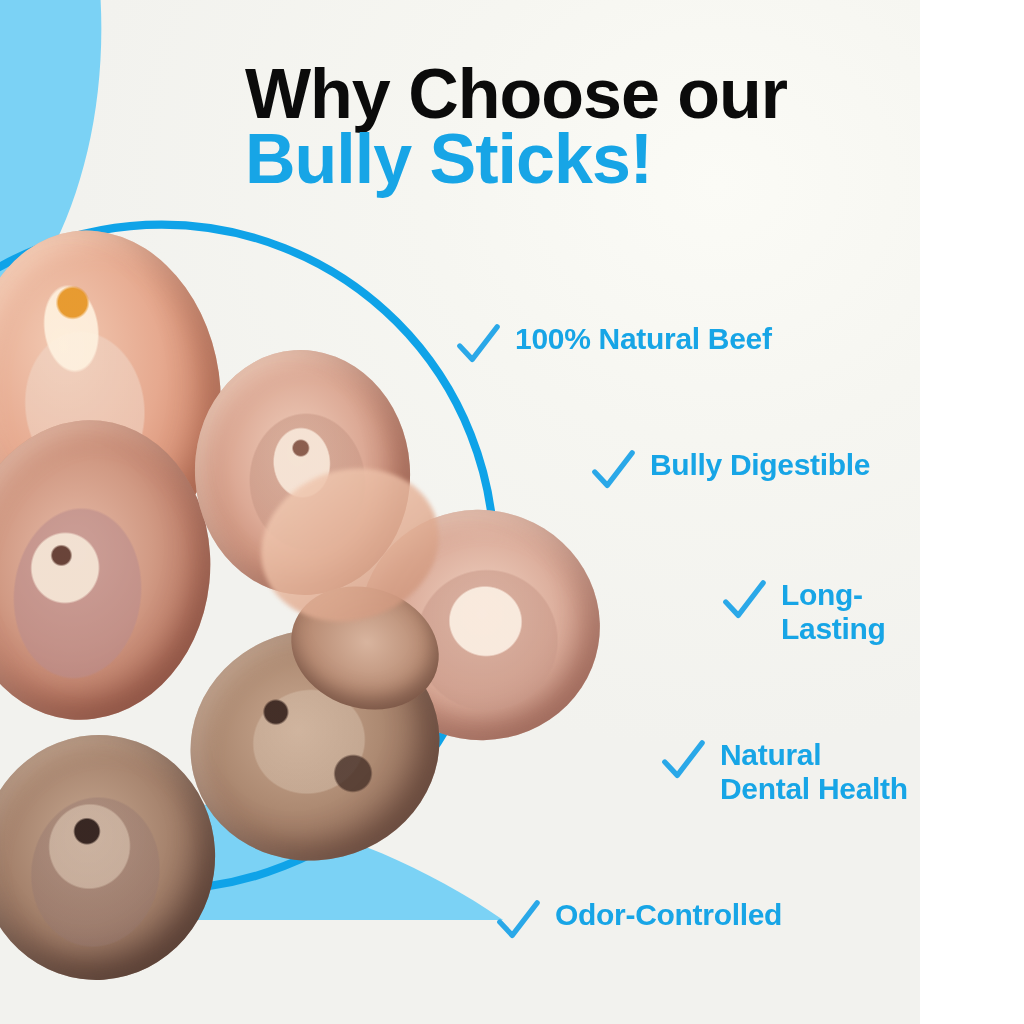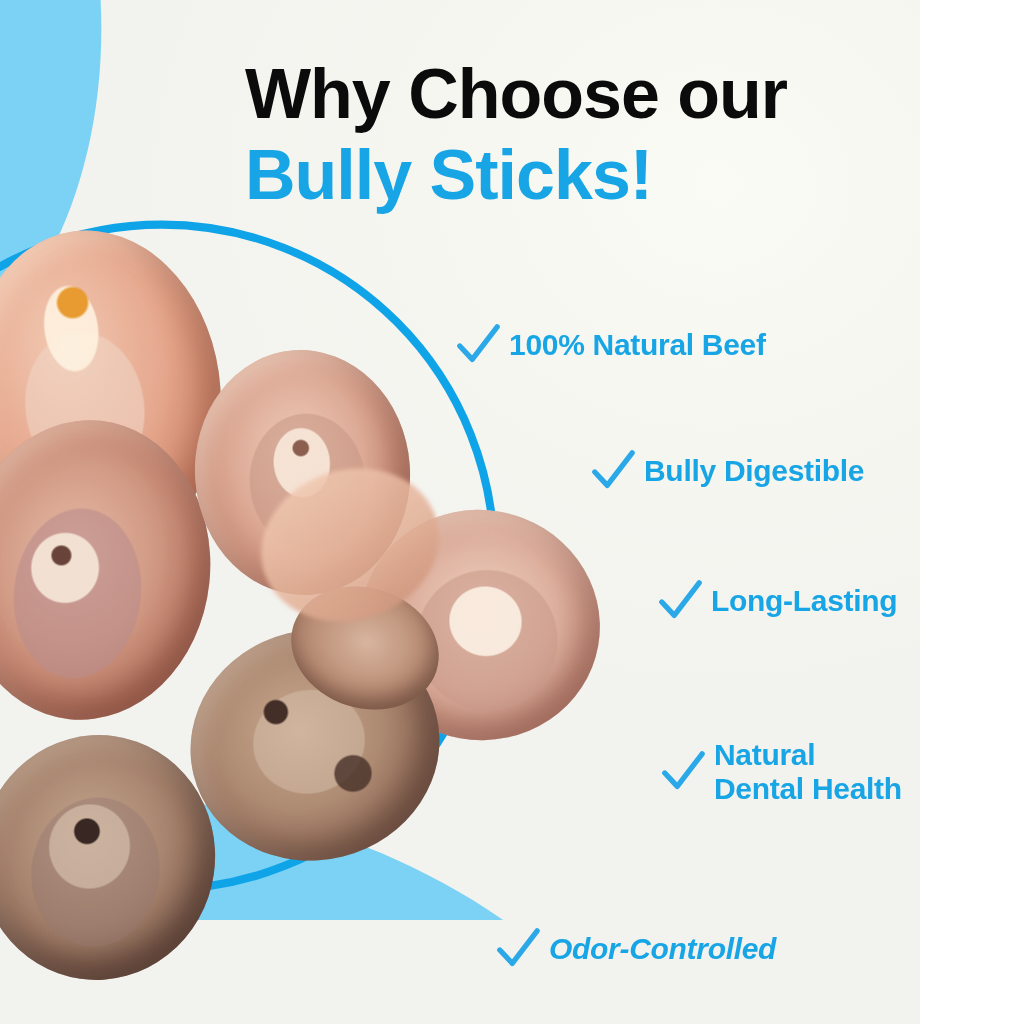--- a/index.html
+++ b/index.html
@@ -55,49 +55,48 @@
     font-weight:bold;
     color:#0b0b0b;
     letter-spacing:-1px;
   }
   .headline .l2 {
     display:block;
     font-size:70px;
     font-weight:bold;
     color:#17a5e6;
     letter-spacing:-1px;
-    margin-top:17px;
+    margin-top:1px;
   }
 
   
   .feature {
     position:absolute;
     display:flex;
-    align-items:center;
-    gap:8px;
+    gap:14px;
   }
   .feature .tick {
     flex:0 0 auto;
     width:46px; height:46px;
     display:block;
   }
   .feature .label {
     font-size:30px;
     font-weight:bold;
     color:#17a5e6;
     letter-spacing:-0.3px;
     line-height:1.12;
     white-space:pre-line;
   }
 
   #feat-0 { left:455px; top:322px; }
   #feat-1 { left:590px; top:448px; }
-  #feat-2 { left:657px; top:578px; }
+  #feat-2 { left:721px; top:578px; }
   #feat-3 { left:660px; top:738px; }
-  #feat-4 { left:495px; top:926px;font-style:italic; }
+  #feat-4 { left:495px; top:898px; }
 </style>
 </head>
 <body>
 
 <div id="canvas">
 
   <svg class="deco-layer" viewBox="0 0 1024 1024">
 
     <path d="M0,0 L108,0 C104,90 72,190 30,262 C18,283 6,300 0,312 Z" fill="#7bd2f5"></path>
     <path d="M0,0 L112,0 C118,120 90,230 40,310 C25,335 10,352 0,364 Z" fill="#7bd2f5"></path>

